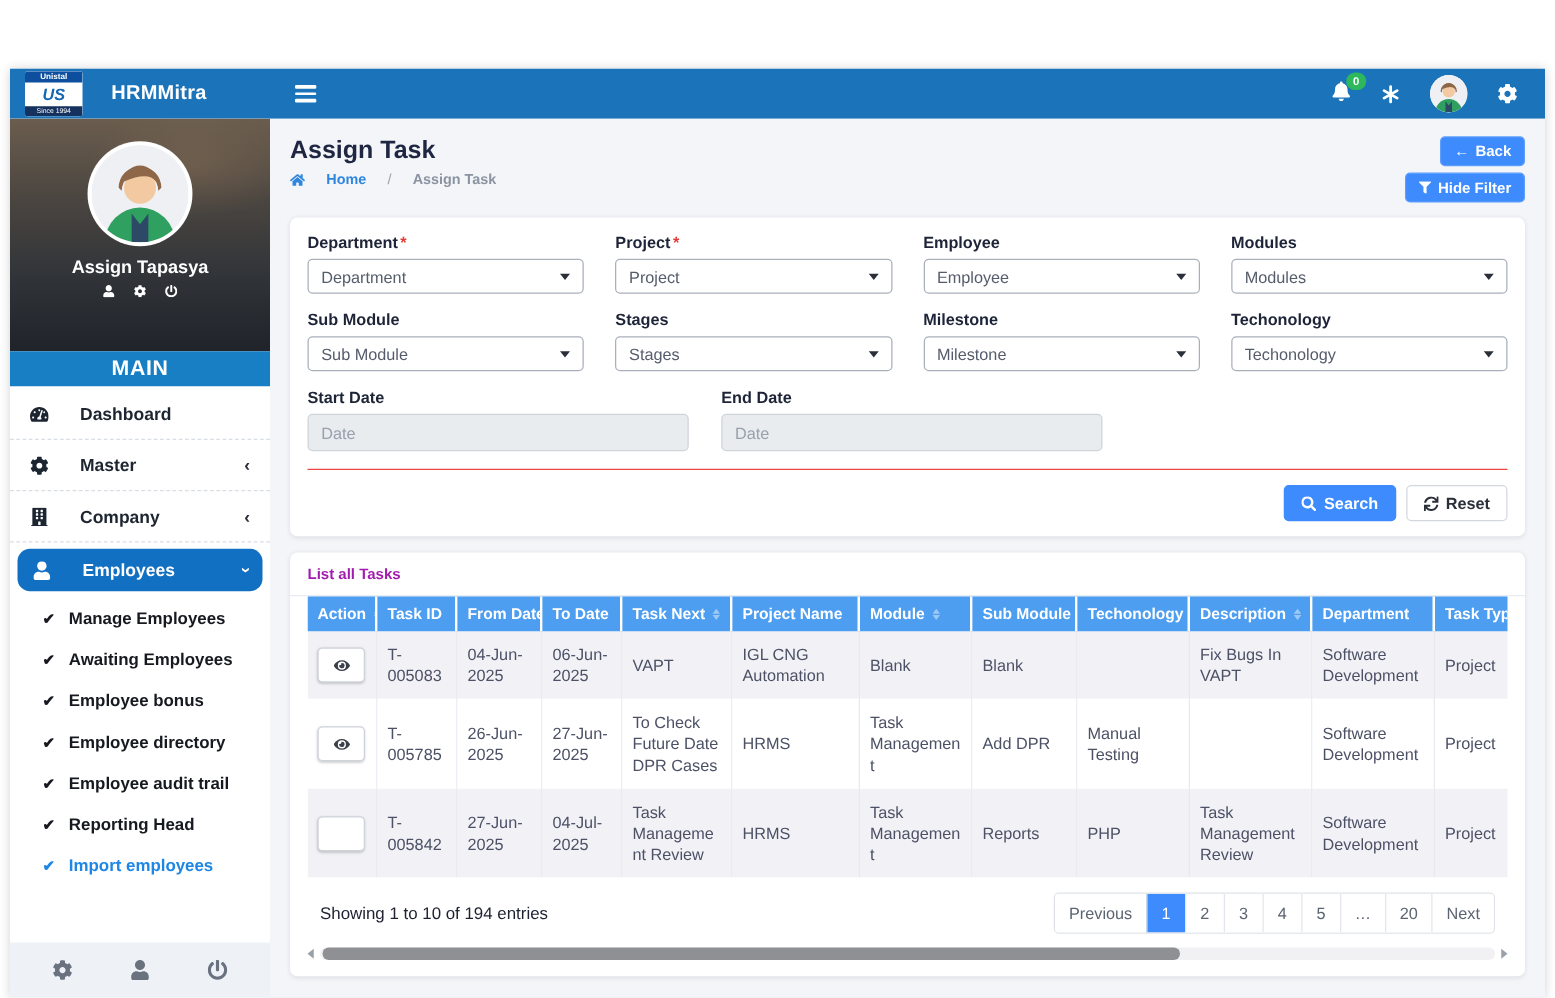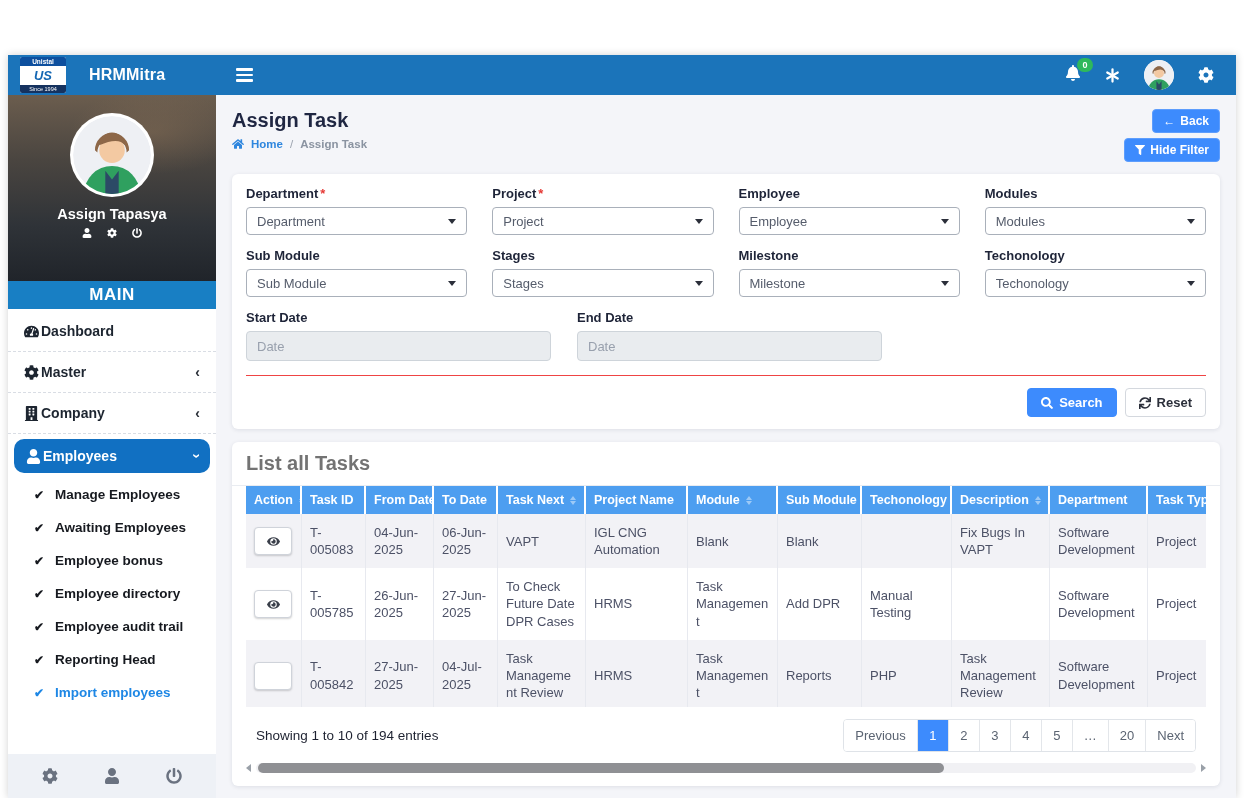--- a/index.html
+++ b/index.html
@@ -29,38 +29,38 @@
   .profile { height:186px; flex:0 0 186px; background:
       radial-gradient(120px 60px at 70% 20%, rgba(150,120,90,.35), transparent 70%),
       linear-gradient(180deg,#6b5d4e 0%, #4a4540 35%, #2f3338 70%, #20242a 100%);
       display:flex; flex-direction:column; align-items:center; padding-top:18px; }
   .profile-avatar { width:84px; height:84px; border-radius:50%; overflow:hidden; border:3px solid rgba(255,255,255,.85); background:#fff; }
   .profile-name { color:#fff; font-weight:bold; font-size:14.5px; margin-top:9px; }
   .profile-icons { display:flex; gap:15px; margin-top:6px; }
   .profile-icons svg { width:10px; height:10px; fill:#fff; }
   .main-label { background:#187fc4; color:#fff; font-weight:bold; font-size:17px; letter-spacing:.5px; text-align:center; padding:4px 0; flex:0 0 auto; }
   .menu { flex:1; overflow:hidden; padding-top:2px; }
-  .menu-item { display:flex; align-items:center; gap:2px; padding:12px 16px; border-bottom:1px dashed #d9dde4; color:#1d2530; font-size:14px; font-weight:bold; cursor:pointer; }
+  .menu-item { display:flex; align-items:center; gap:25px; padding:12px 16px; border-bottom:1px dashed #d9dde4; color:#1d2530; font-size:14px; font-weight:bold; cursor:pointer; }
   .menu-item svg { width:15px; height:15px; fill:#1d2530; flex:0 0 auto; }
   .chev { margin-left:auto; font-size:14px; color:#2a2f38; line-height:1; }
   .chev-down { display:inline-block; transform:rotate(-90deg); }
   .menu-item.active { background:#1170c2; color:#fff; border-radius:10px; margin:5px 6px; padding:9px 12px; border-bottom:none; }
   .menu-item.active svg { fill:#fff; }
   .menu-item.active .chev { color:#fff; }
   .submenu-item { display:flex; align-items:center; gap:11px; padding:9px 16px 9px 26px; font-size:13.5px; font-weight:bold; color:#16191f; cursor:pointer; }
   .submenu-item .check { font-size:12px; line-height:1; }
   .submenu-item.active-link { color:#1e87e5; }
   .sidebar-footer { height:44px; flex:0 0 44px; background:#eef1f6; display:flex; align-items:center; justify-content:space-between; padding:0 34px; }
   .sidebar-footer svg { width:16px; height:16px; fill:#6a7280; cursor:pointer; }
 
   
   .main { flex:1; display:flex; flex-direction:column; min-width:0; background:#f4f5f9; overflow:hidden; }
   .content-header { display:flex; justify-content:space-between; padding:14px 16px 6px; }
   .page-title { font-size:20px; font-weight:bold; color:#1f2642; }
-  .breadcrumb { display:flex; align-items:center; gap:7px; margin-top:6px; font-size:11.5px; font-weight:bold; }
+  .breadcrumb { display:flex; align-items:center; gap:17px; margin-top:6px; font-size:11.5px; font-weight:bold; }
   .breadcrumb svg { width:12px; height:12px; fill:#2e86de; }
   .bc-home { color:#2e86de; }
   .bc-sep { color:#9aa1ad; font-weight:normal; }
   .bc-cur { color:#8a93a1; }
   .header-buttons { display:flex; flex-direction:column; align-items:flex-end; gap:5px; }
   .btn-sm { background:#3d8bfd; border:1px solid #5d9dfd; color:#fff; font-family:inherit; font-size:12px; font-weight:bold; padding:4px 10px; border-radius:4px; display:flex; align-items:center; gap:5px; cursor:pointer; }
   .btn-sm svg { width:10px; height:10px; fill:#fff; }
 
   
   .card { background:#fff; border-radius:6px; box-shadow:0 1px 4px rgba(20,30,60,.10); }
@@ -76,21 +76,21 @@
   .date-input::placeholder { color:#98a0ad; }
   .filter-footer { margin-top:14px; border-top:1px solid #ef4444; padding:12px 0; display:flex; justify-content:flex-end; gap:8px; }
   .btn { font-family:inherit; font-size:13px; font-weight:bold; padding:6px 13px; border-radius:4px; display:flex; align-items:center; gap:6px; cursor:pointer; }
   .btn-primary { background:#3d8bfd; border:1px solid #3d8bfd; color:#fff; }
   .btn-primary svg { width:12px; height:12px; fill:#fff; }
   .btn-light { background:#fff; border:1px solid #d4d8de; color:#2b2f3a; }
   .btn-light svg { width:12px; height:12px; fill:#2b2f3a; }
 
   
   .table-card { margin:13px 16px 12px; display:flex; flex-direction:column; min-height:0; }
-  .card-title { padding:10px 14px; font-size:20px; font-weight:bold; color:#737373; border-bottom:1px solid #e9ecf1; }
+  .card-title { padding:10px 14px; font-size:12px; font-weight:bold; color:#a21caf; border-bottom:1px solid #e9ecf1; }
   .table-controls { display:flex; justify-content:space-between; align-items:center; padding:11px 14px; }
   .show-group { display:flex; align-items:center; gap:8px; font-size:13.5px; font-weight:bold; color:#1b2029; }
   .entries-select { width:64px; height:26px; border:1px solid #c3c9d1; border-radius:3px; display:flex; align-items:center; justify-content:space-between; padding:0 8px; font-size:13px; font-weight:normal; color:#333; cursor:pointer; }
   .entries-select .caret { border-top:4px solid #555; border-left:3.5px solid transparent; border-right:3.5px solid transparent; }
   .search-group { display:flex; align-items:center; gap:8px; font-size:13.5px; font-weight:bold; color:#1b2029; }
   .search-input { width:170px; height:30px; border:1px solid #c8cdd5; border-radius:3px; padding:0 8px; font-family:inherit; font-size:13px; }
   .table-wrap { overflow:hidden; margin:0 14px; }
   table { border-collapse:separate; border-spacing:0; width:992px; table-layout:fixed; }
   thead th { background:#4d9ef0; color:#fff; font-size:12.5px; font-weight:bold; text-align:left; padding:7px 8px; border-right:2px solid #fff; white-space:nowrap; overflow:hidden; cursor:pointer; position:relative; }
   .sort { display:inline-flex; flex-direction:column; gap:1px; margin-left:6px; opacity:.45; vertical-align:middle; }

